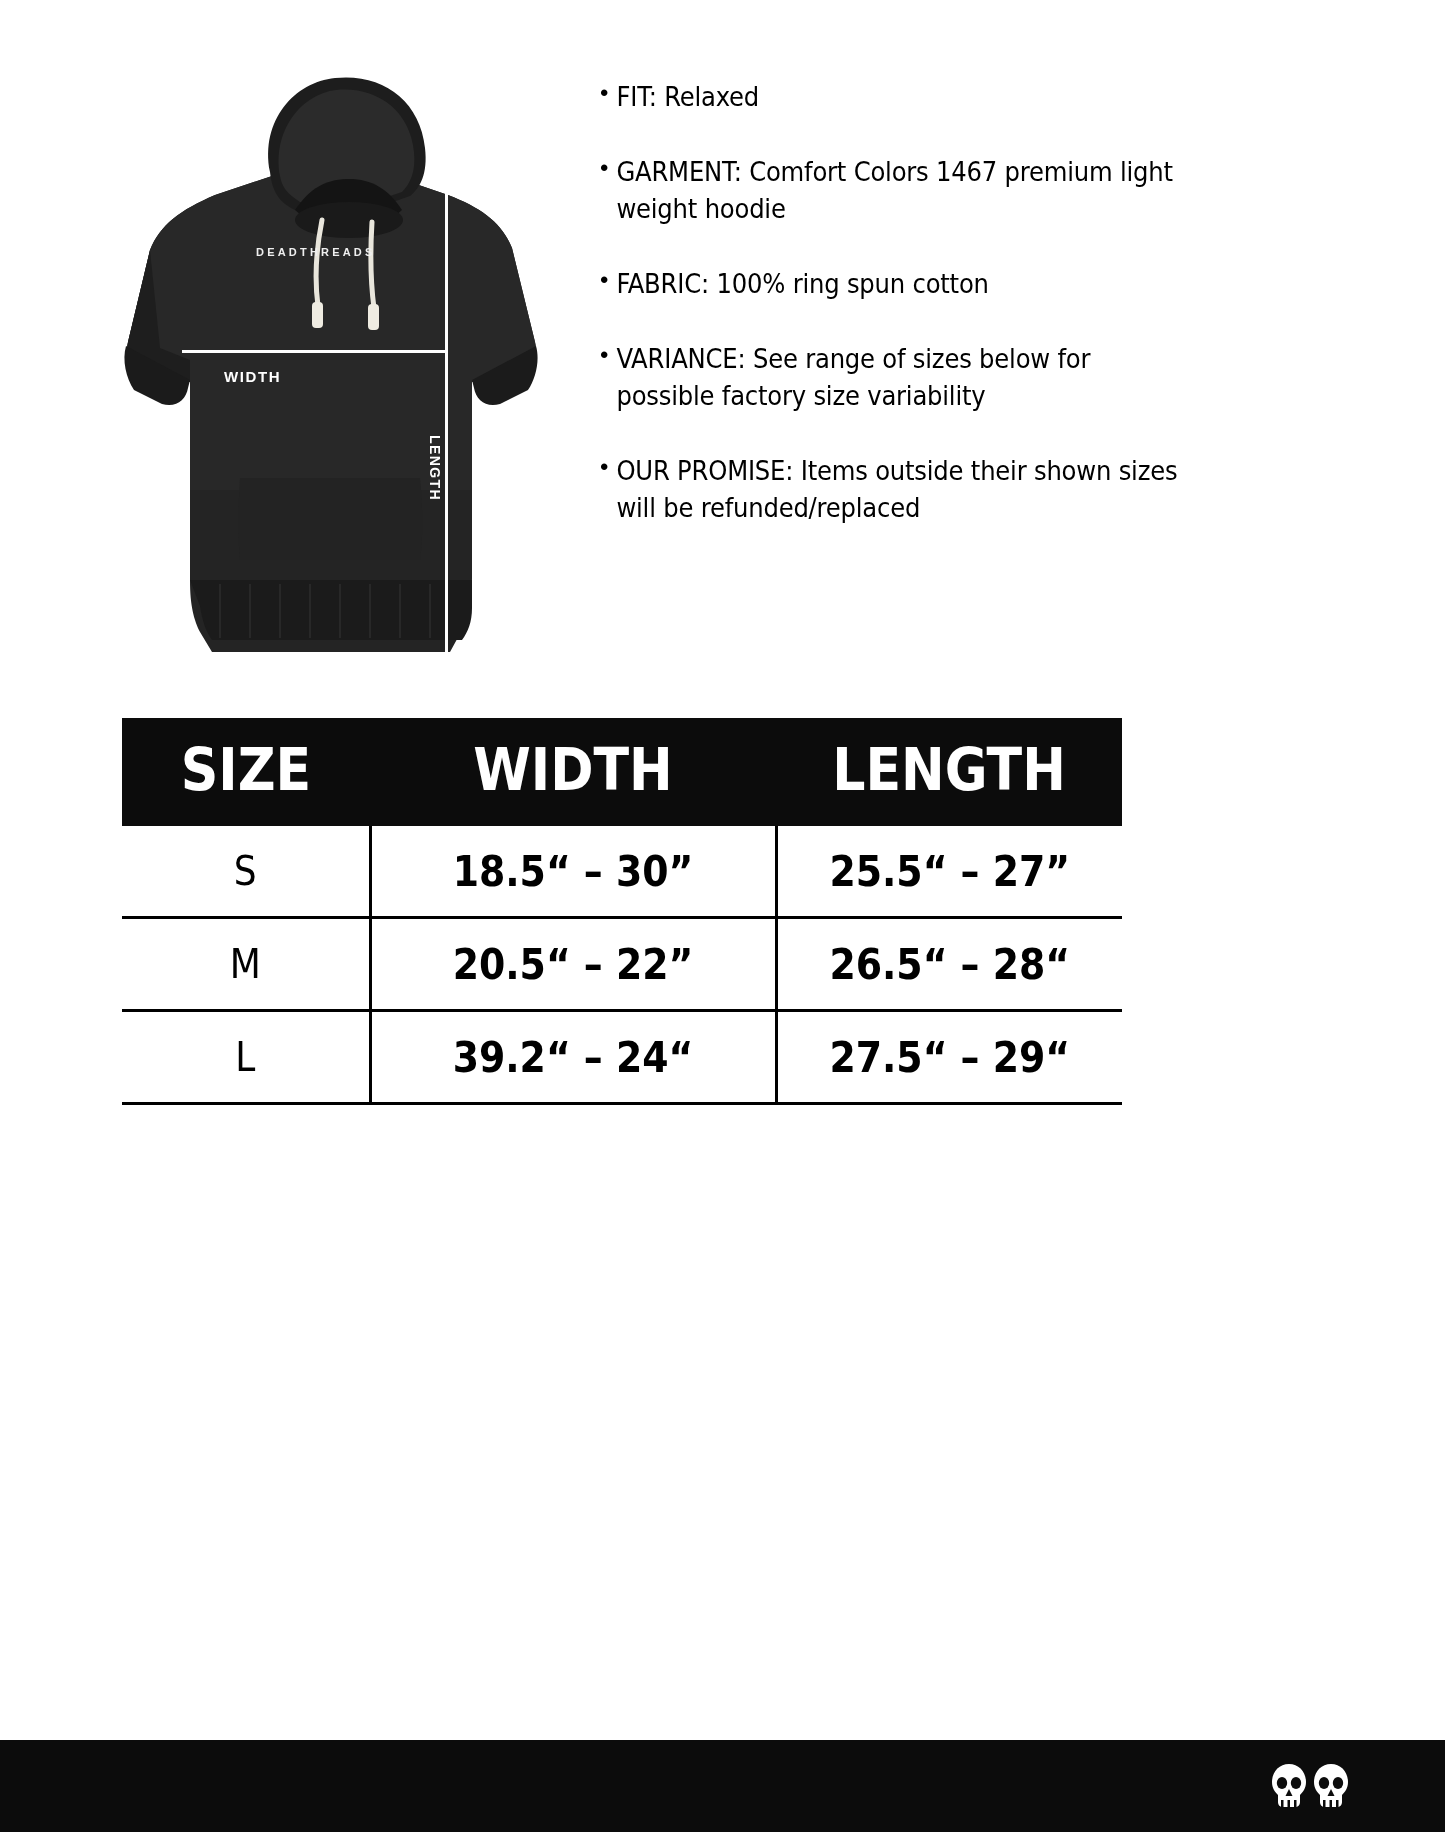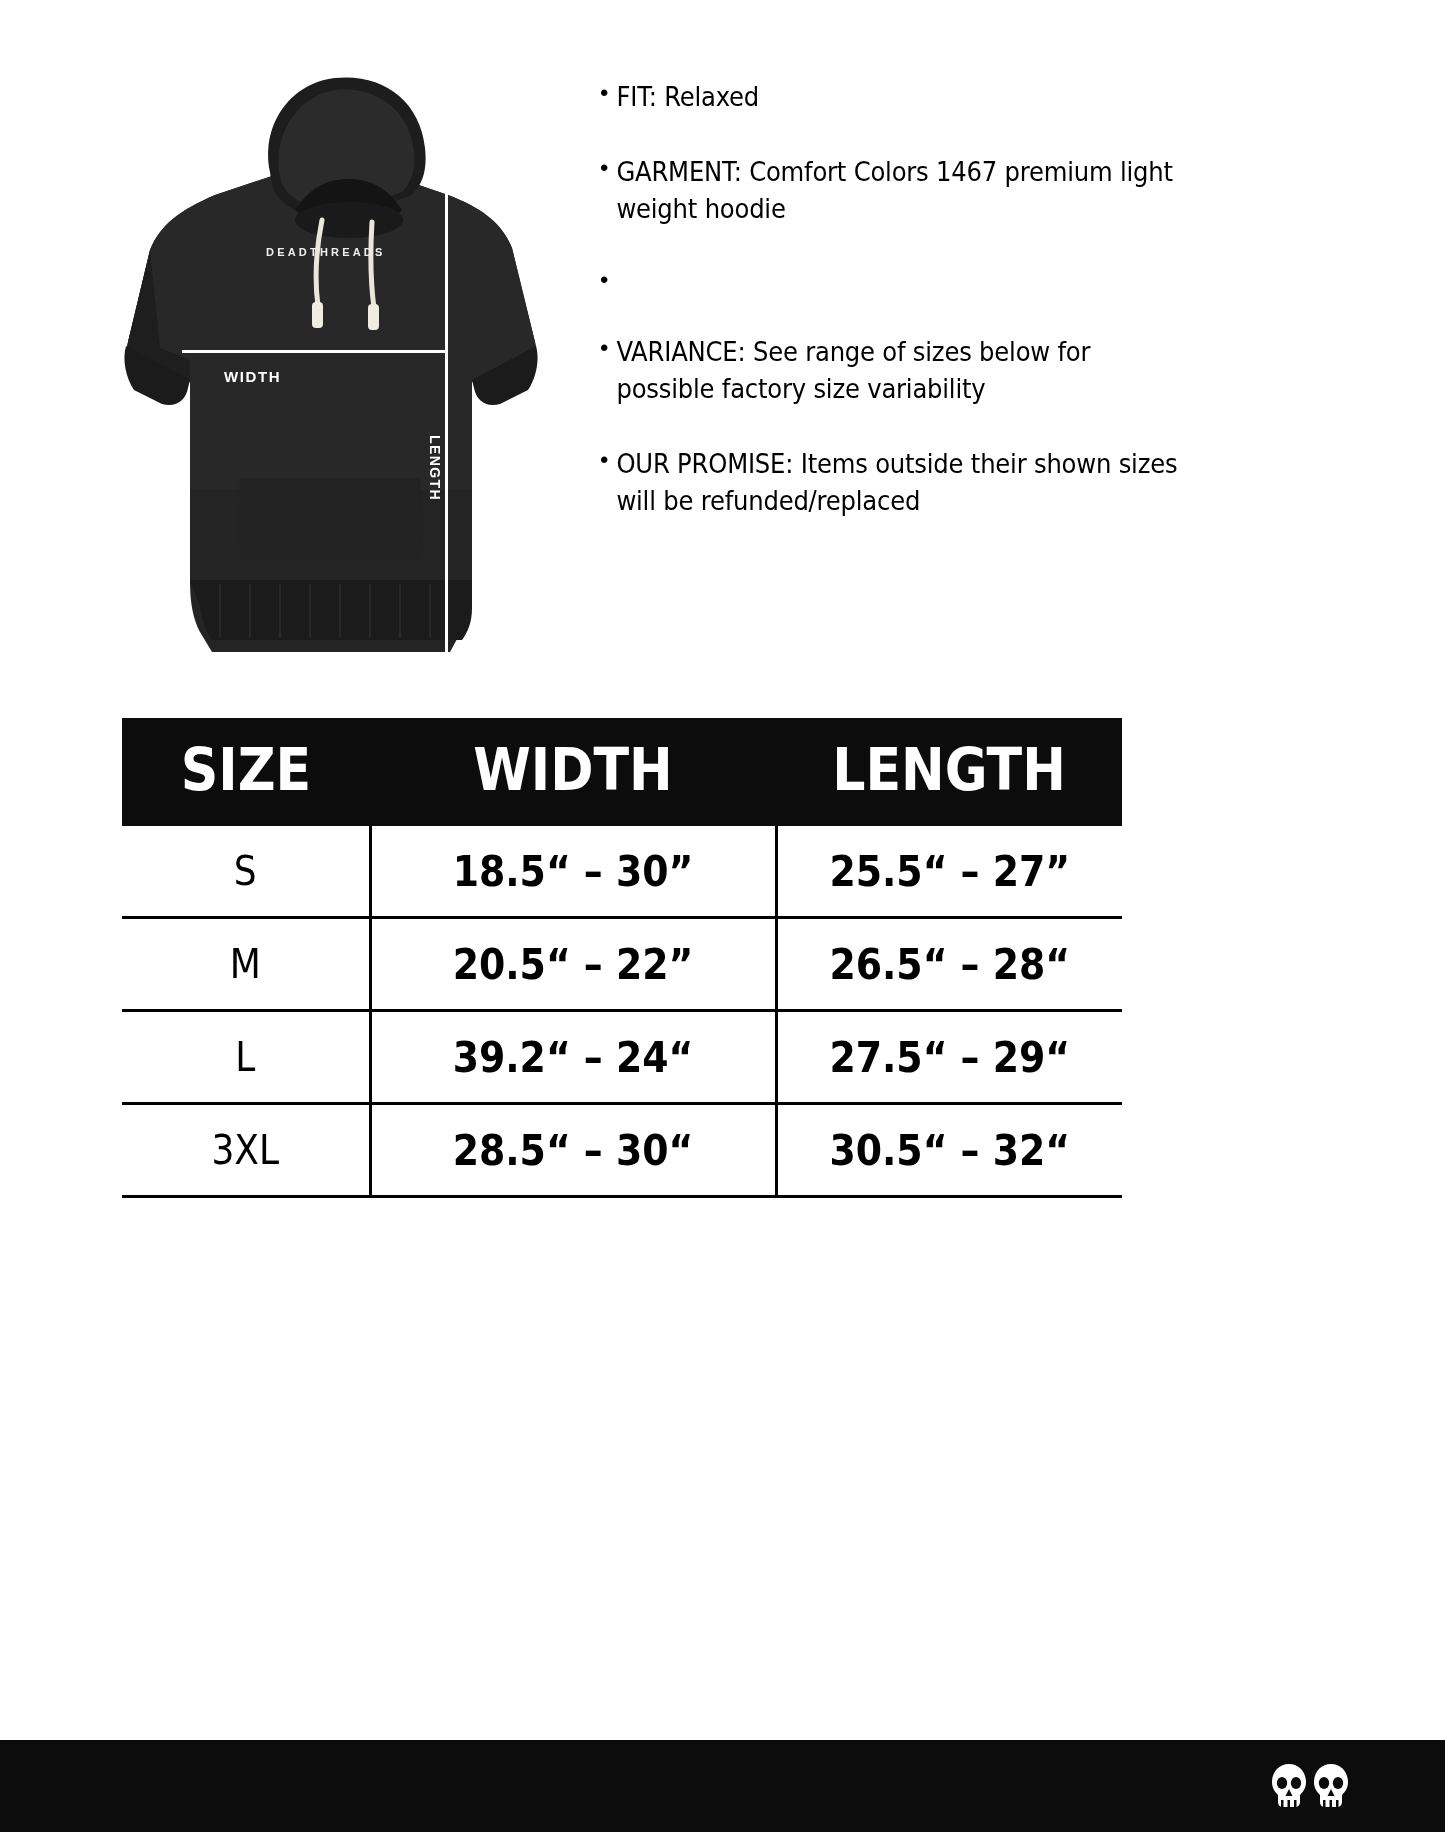--- a/index.html
+++ b/index.html
@@ -34,21 +34,21 @@
   }
 
   .hoodie-svg {
     position: absolute;
     left: 0;
     top: 0;
   }
 
   .brand-text {
     position: absolute;
-    left: 146px;
+    left: 136px;
     top: 186px;
     color: #efefef;
     font-size: 11px;
     letter-spacing: 3.2px;
     font-family: "Liberation Sans", sans-serif;
     font-weight: 600;
   }
 
   .measure-line-v {
     position: absolute;
@@ -242,20 +242,21 @@
     <div class="bullet-row">
       <span class="bullet-dot">•</span>
       <span class="bullet-text">FIT: Relaxed</span>
     </div>
     <div class="bullet-row">
       <span class="bullet-dot">•</span>
       <span class="bullet-text">GARMENT: Comfort Colors 1467 premium light weight hoodie</span>
     </div>
     <div class="bullet-row">
       <span class="bullet-dot">•</span>
+      <span class="bullet-text">FABRIC: 100% ring spun cotton</span>
     </div>
     <div class="bullet-row">
       <span class="bullet-dot">•</span>
       <span class="bullet-text">VARIANCE: See range of sizes below for possible factory size variability</span>
     </div>
     <div class="bullet-row">
       <span class="bullet-dot">•</span>
       <span class="bullet-text">OUR PROMISE: Items outside their shown sizes will be refunded/replaced</span>
     </div>
   </div>
@@ -278,25 +279,20 @@
     <tr>
       <td class="cell-size">M</td>
       <td class="cell-val">20.5“ – 22”</td>
       <td class="cell-val">26.5“ – 28“</td>
     </tr>
     <tr>
       <td class="cell-size">L</td>
       <td class="cell-val">39.2“ – 24“</td>
       <td class="cell-val">27.5“ – 29“</td>
     </tr>
-    <tr>
-      <td class="cell-size">3XL</td>
-      <td class="cell-val">28.5“ – 30“</td>
-      <td class="cell-val">30.5“ – 32“</td>
-    </tr>
   </tbody>
 </table>
 
 <div class="footer-bar">
   <svg class="footer-skulls" viewBox="0 0 86 56">
 
     <g fill="#ffffff">
       <path d="M20 6 C30 6 37 14 37 24 C37 30 34 34 31 37 L31 44 C31 47 29 49 26 49 L14 49 C11 49 9 47 9 44 L9 37 C6 34 3 30 3 24 C3 14 10 6 20 6 Z"></path>
     </g>
     <g fill="#0c0c0c">

